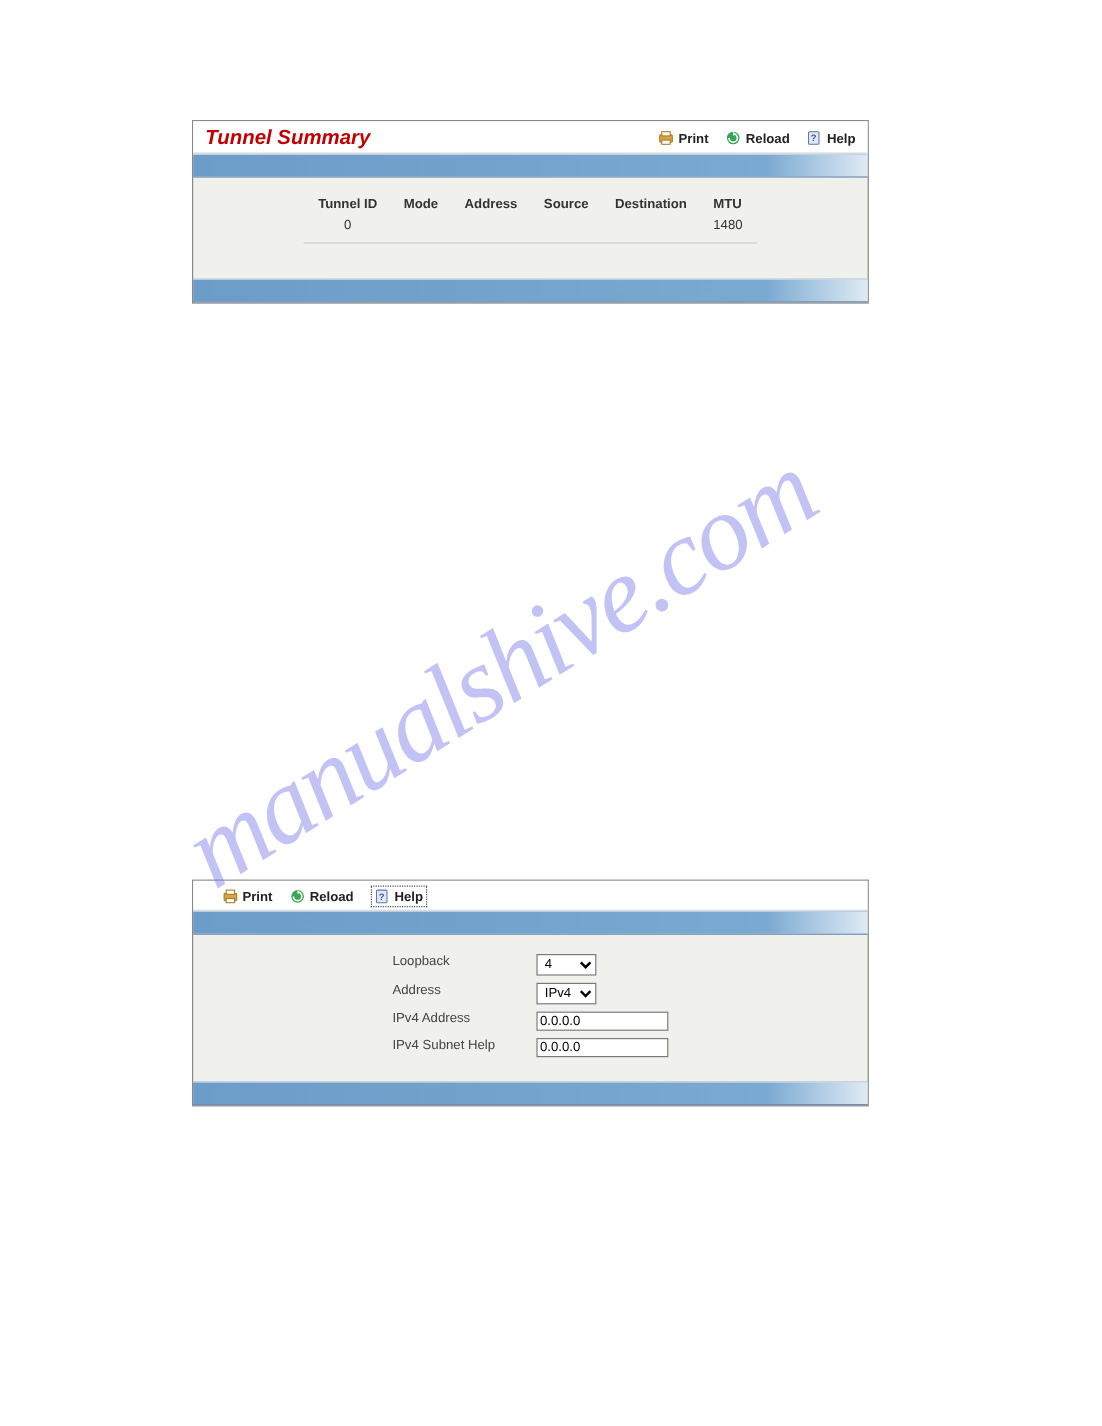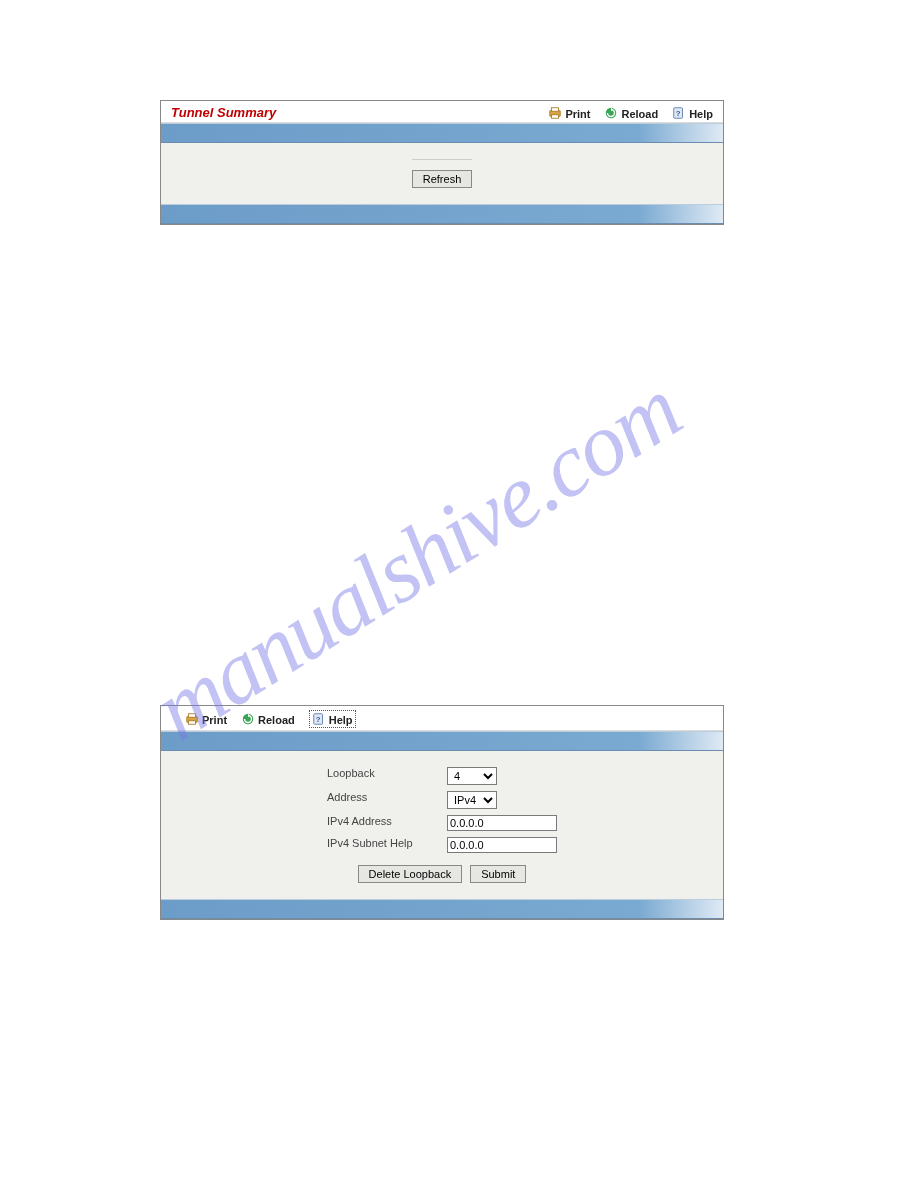--- a/index.html
+++ b/index.html
@@ -26,21 +26,21 @@
   .panel-header {
     background: #ffffff;
     display: flex;
     align-items: center;
     padding: 4px 10px 2px 10px;
     border-bottom: 1px solid #ddd;
   }
   .panel-title {
     color: #c00000;
     font-weight: bold;
-    font-size: 13px;
+    font-size: 17px;
     font-style: italic;
     flex: 1;
   }
   .tool-link {
     display: inline-flex;
     align-items: flex-end;
     gap: 3px;
     margin-left: 14px;
     font-size: 11px;
     font-weight: bold;
@@ -162,24 +162,41 @@
               <rect x="2" y="2" width="10" height="12" rx="1" fill="#dfe8f5" stroke="#5a7aac"></rect>
               <text x="7" y="11" text-anchor="middle" font-size="9" fill="#3a5a8c" font-weight="bold">?</text>
             </svg>
         </span>
         <span>Help</span>
       </span>
     </div>
     <div class="blue-bar"></div>
     <div class="panel-body">
       <div class="summary-table">
+        <table>
+          <tbody>
+              <tr>
+            <th>Tunnel ID</th>
+            <th>Mode</th>
+            <th>Address</th>
+            <th>Source</th>
+            <th>Destination</th>
+            <th>MTU</th>
+          </tr>
+          <tr>
+            <td style="text-align:center">0</td>
+            <td></td>
+            <td></td>
+            <td></td>
+            <td></td>
+            <td style="text-align:right">1480</td>
+          </tr>
+        </tbody>
+          </table>
         <hr>
-        <div style="text-align:center">
-          <button class="btn">Refresh</button>
-        </div>
       </div>
     </div>
     <div class="blue-bar"></div>
   </div>
 
   <div class="panel second">
     <div class="panel-header">
       <span class="tool-link">
         <span class="icon">
           <svg viewBox="0 0 16 16">
@@ -222,22 +239,18 @@
         <select class="narrow">
           <option>IPv4</option>
         </select>
 
         <label>IPv4 Address</label>
         <input type="text" value="0.0.0.0" style="">
 
         <label>IPv4 Subnet Help</label>
         <input type="text" value="0.0.0.0" style="">
       </div>
-      <div class="btn-row">
-        <button class="btn">Delete Loopback</button>
-        <button class="btn">Submit</button>
-      </div>
     </div>
     <div class="blue-bar"></div>
   </div>
 
   <div class="watermark">manualshive.com</div>
 </div>
 
 </body></html>

